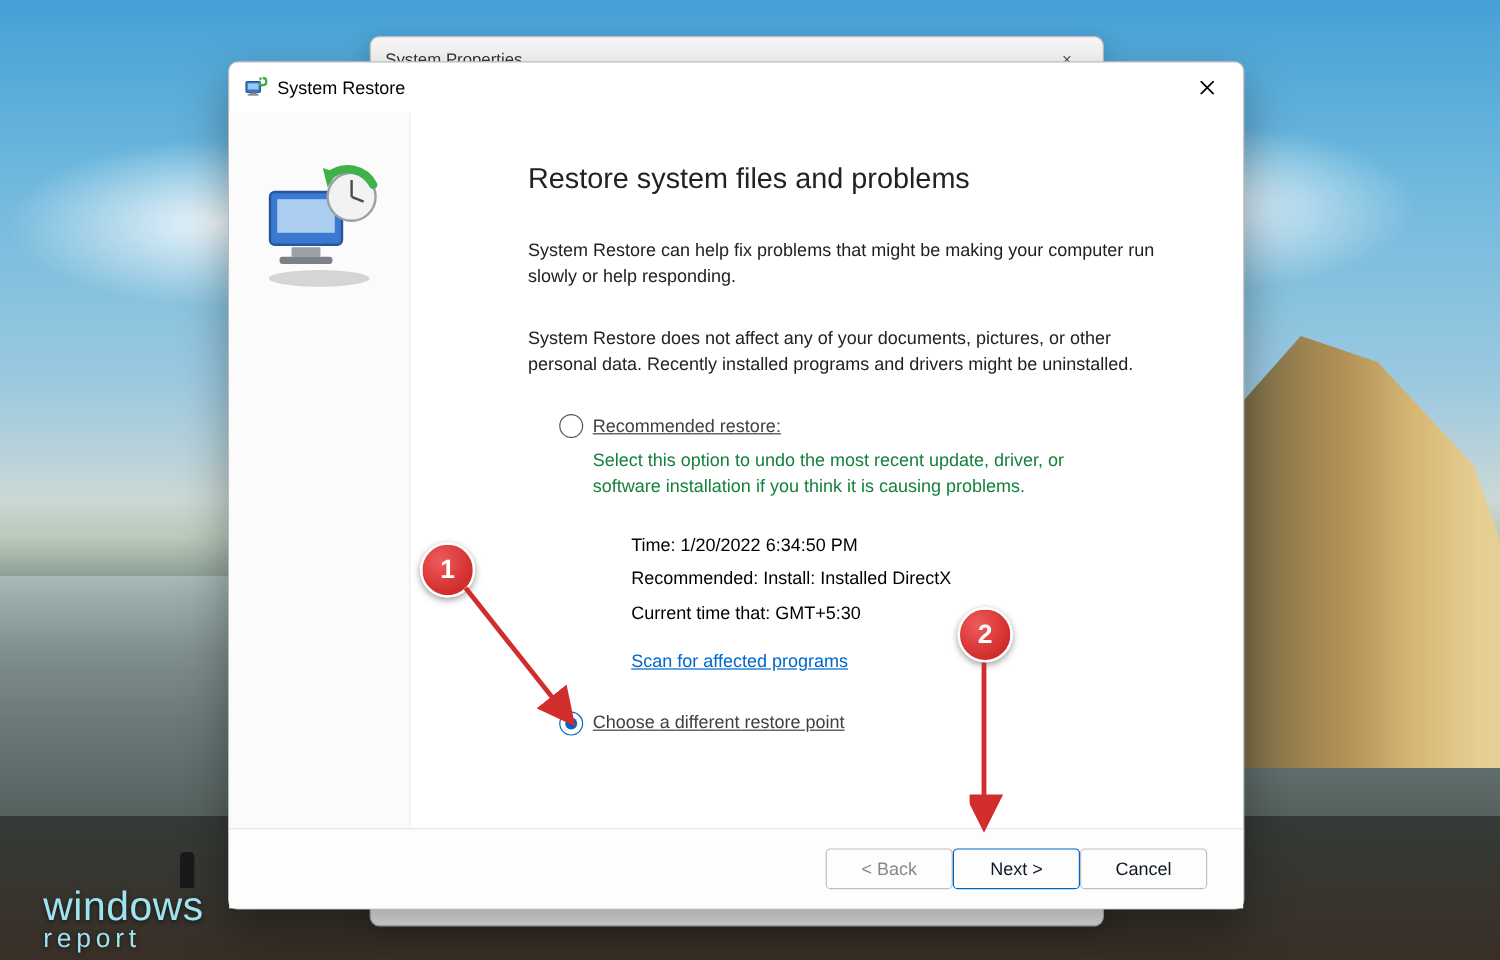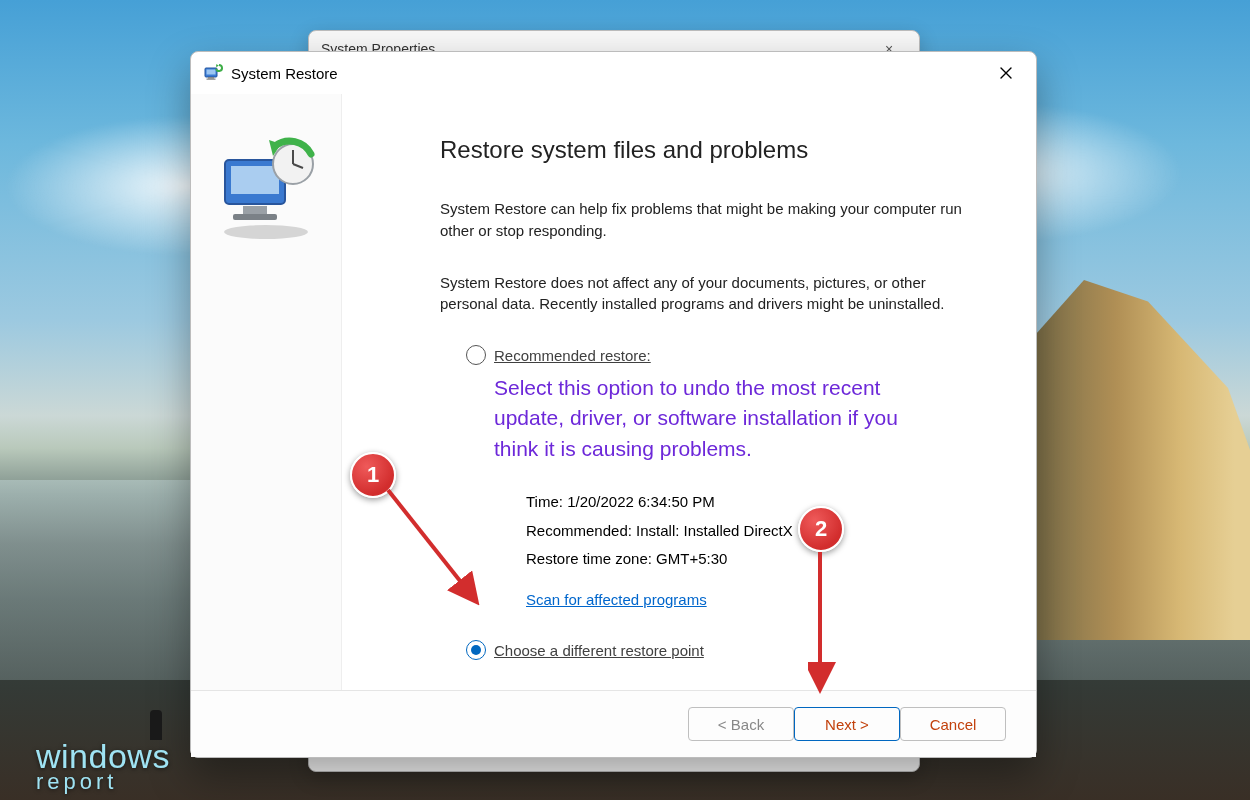--- a/index.html
+++ b/index.html
@@ -183,22 +183,22 @@
     border-color: #0067c0;
   }
   .radio.checked::after {
     content: "";
     width: 10px; height: 10px;
     background: #0067c0;
     border-radius: 50%;
   }
   .radio-label { font-size: 15px; color: #404040; text-decoration: underline; }
   .radio-desc {
-    font-size: 21px;
-    color: #6d28d9;
+    font-size: 15px;
+    color: #15803d;
     margin: 4px 0 24px 28px;
     max-width: 420px;
     line-height: 1.45;
   }
 
   .details {
     margin: 10px 0 0 60px;
     font-size: 15px;
     line-height: 1.9;
   }
@@ -220,21 +220,21 @@
     justify-content: flex-end;
     padding: 0 30px 0 0;
   }
   .btn {
     min-width: 104px;
     height: 32px;
     border: 1px solid #bfbfbf;
     background: #fdfdfd;
     border-radius: 4px;
     font-size: 15px;
-    color: #c2410c;
+    color: #0f172a;
     display: flex;
     align-items: center;
     justify-content: center;
     cursor: pointer;
   }
   .btn.disabled { color: #888; cursor: default; }
   .btn.primary {
     border: 1.5px solid #0067c0;
   }
 
@@ -319,42 +319,42 @@
         <circle cx="82" cy="30" r="20" fill="#f2f2f2" stroke="#9aa0a6" stroke-width="2"></circle>
         <line x1="82" y1="30" x2="82" y2="16" stroke="#4a4a4a" stroke-width="2"></line>
         <line x1="82" y1="30" x2="92" y2="34" stroke="#4a4a4a" stroke-width="2"></line>
         <path d="M64 12 A24 24 0 0 1 100 20" fill="none" stroke="#3fb24a" stroke-width="7" stroke-linecap="round"></path>
         <polygon points="58,6 70,10 62,22" fill="#3fb24a"></polygon>
       </svg>
     </div>
 
     <div class="content">
       <div class="heading">Restore system files and problems</div>
-      <p class="para">System Restore can help fix problems that might be making your computer run other or stop responding.</p>
+      <p class="para">System Restore can help fix problems that might be making your computer run slowly or help responding.</p>
       <p class="para">System Restore does not affect any of your documents, pictures, or other personal data. Recently installed programs and drivers might be uninstalled.</p>
 
       <div class="radio-block">
 
         <div class="radio-row">
           <span class="radio"></span>
           <span class="radio-label">Recommended restore:</span>
         </div>
         <div class="radio-desc">Select this option to undo the most recent update, driver, or software installation if you think it is causing problems.</div>
 
         <div class="details">
           <div class="detail-row">
             <span>Time:</span>
             <span>1/20/2022 6:34:50 PM</span>
           </div>
           <div class="detail-row">
             <span>Recommended:</span>
             <span>Install: Installed DirectX</span>
           </div>
           <div class="detail-row">
-            <span>Restore time zone:</span>
+            <span>Current time that:</span>
             <span>GMT+5:30</span>
           </div>
           <span class="link">Scan for affected programs</span>
         </div>
 
         <div class="radio-row" style="margin-top:26px">
           <span class="radio checked"></span>
           <span class="radio-label">Choose a different restore point</span>
         </div>
 

